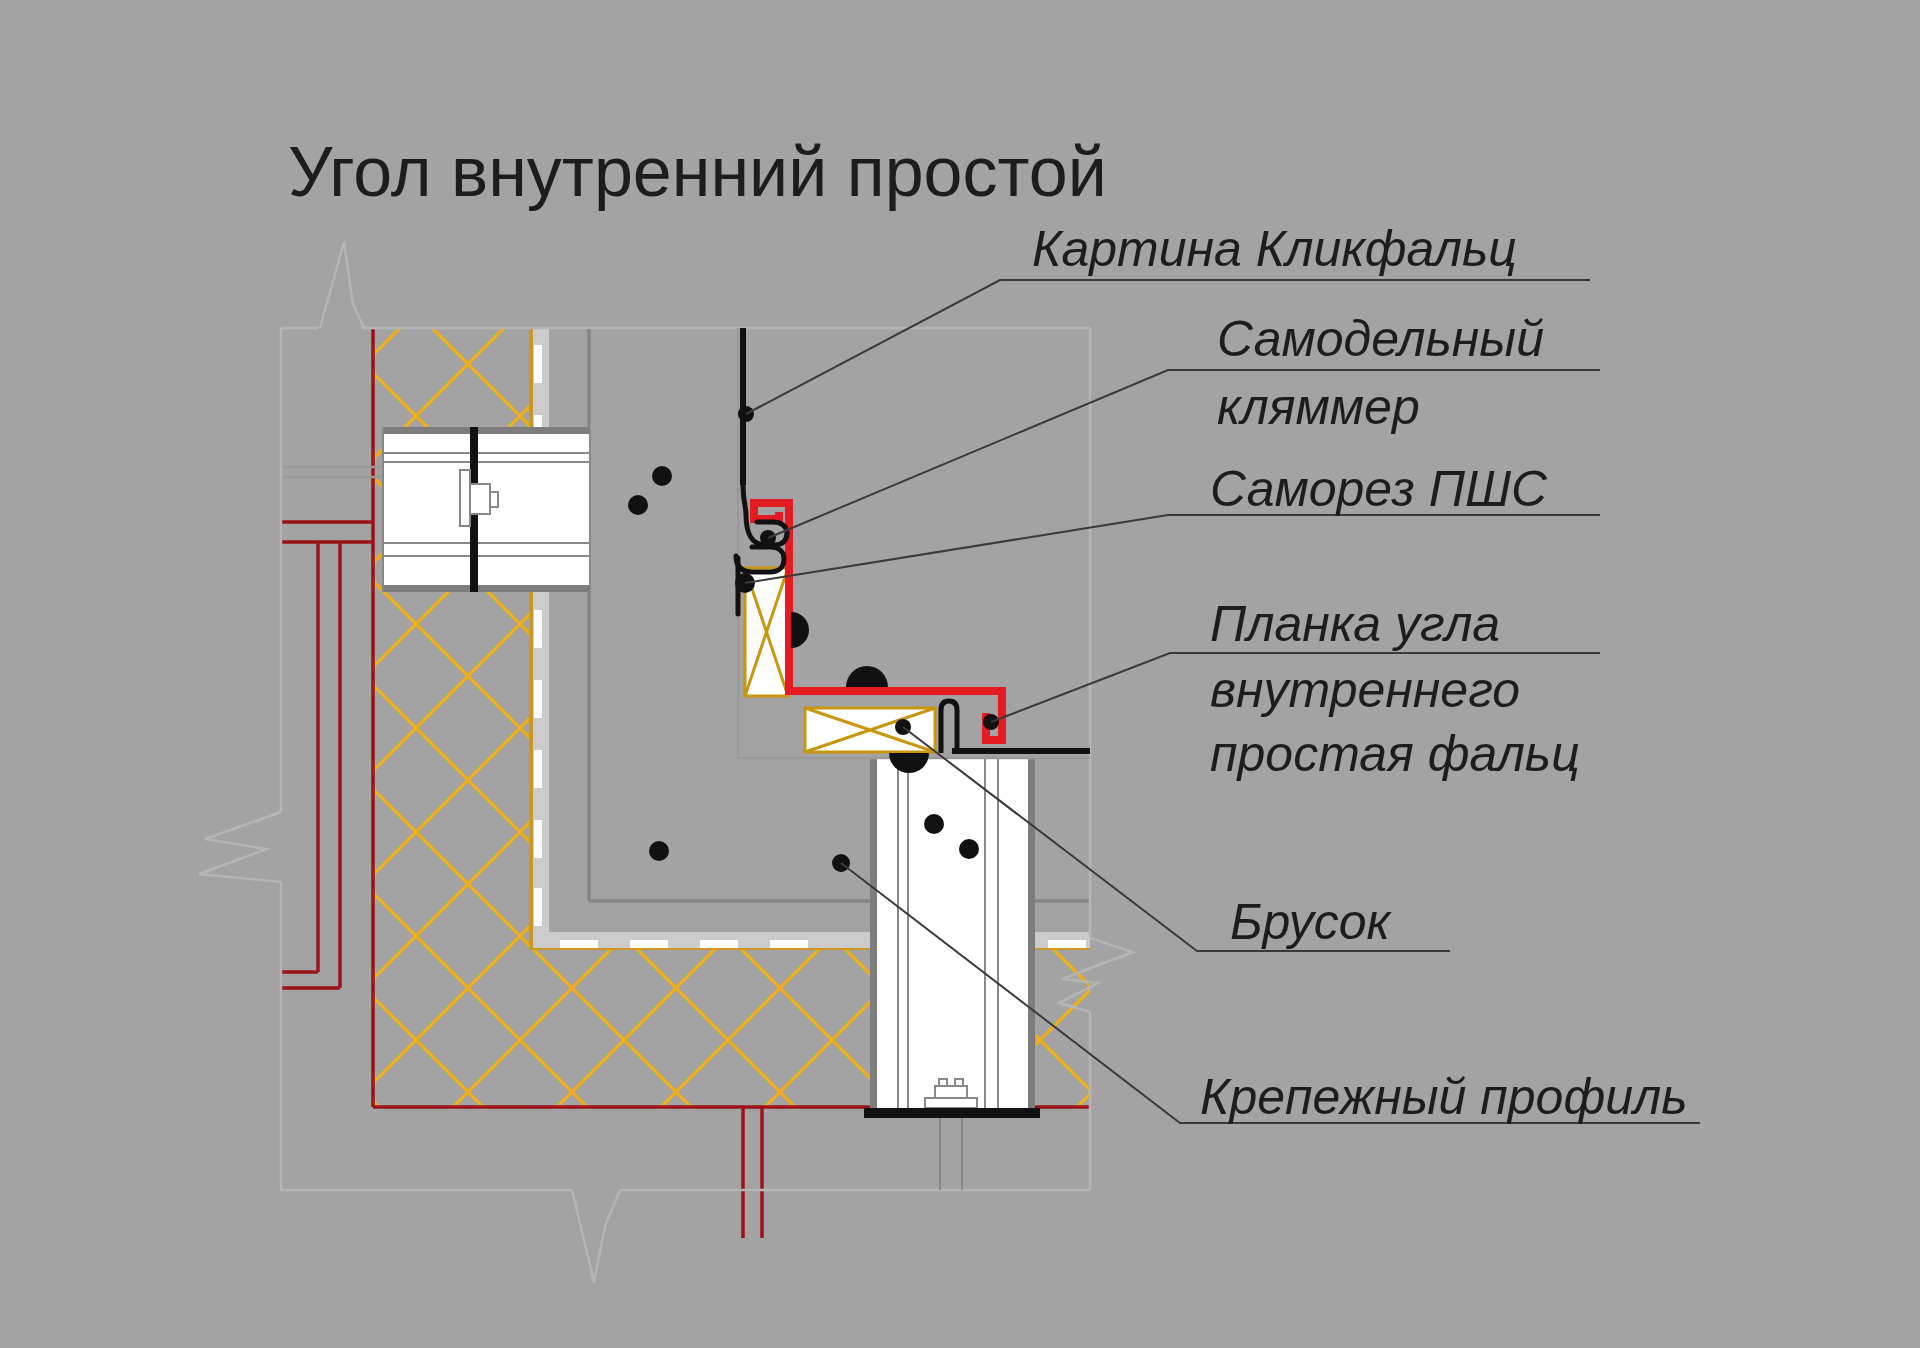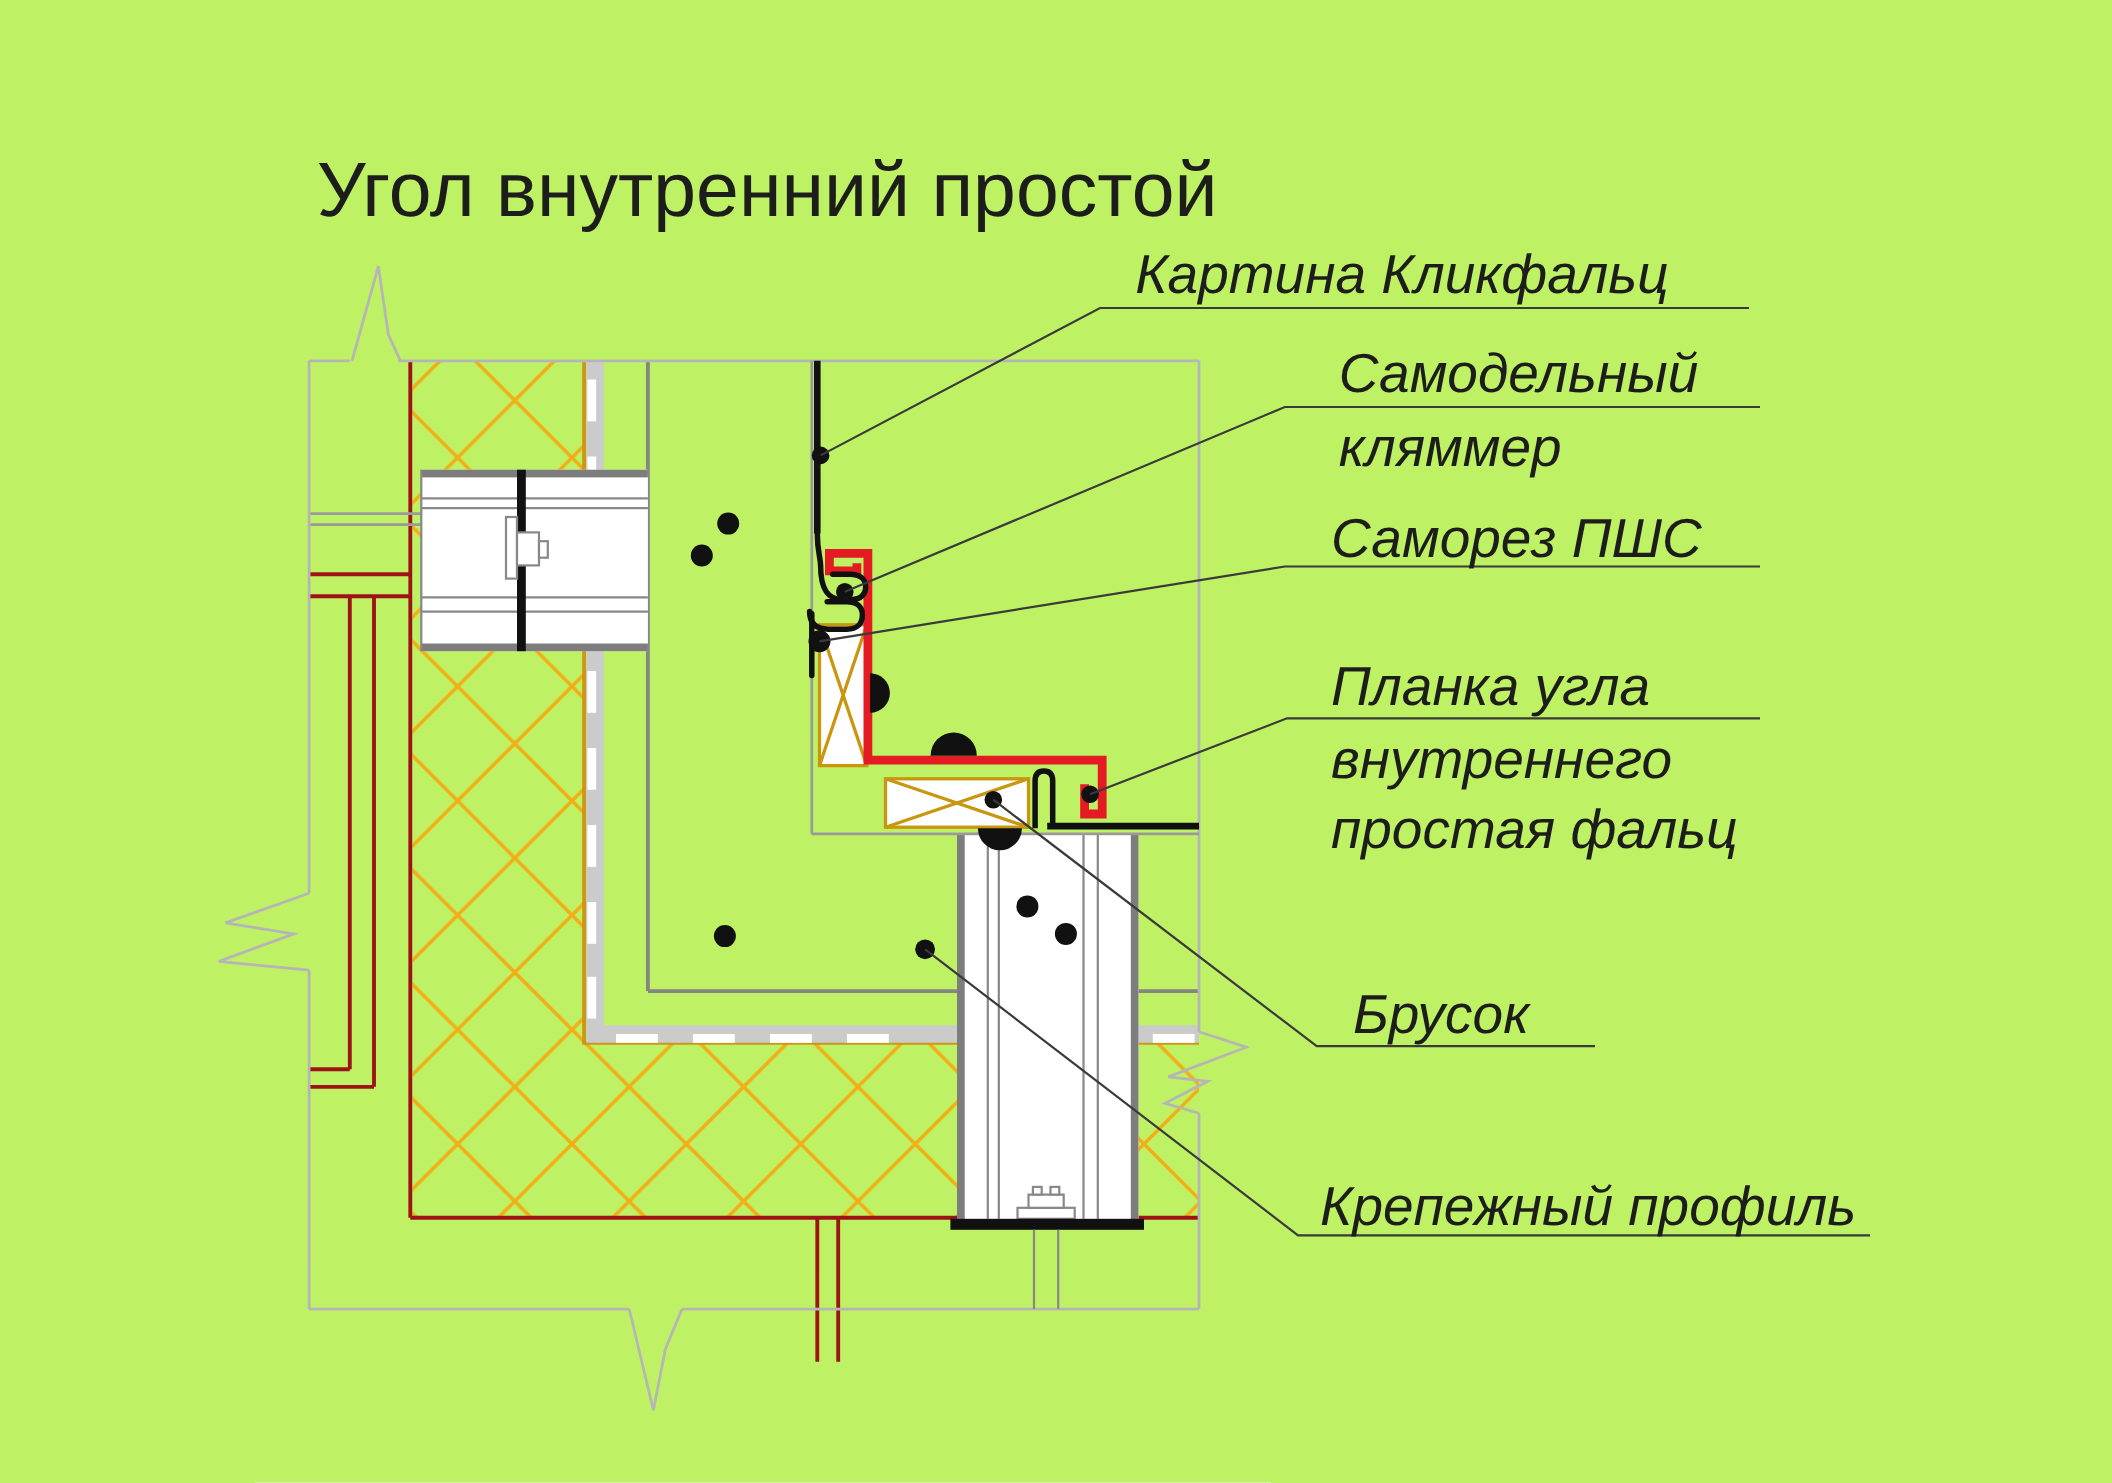--- a/index.html
+++ b/index.html
@@ -1,16 +1,16 @@
 <!DOCTYPE html>
 <html><head>
 <meta charset="utf-8">
 <style>
   html,body{margin:0;padding:0;background:#ffffff;}
-  .page{position:relative;width:1920px;height:1348px;background:#bef264;overflow:hidden;
+  .page{position:relative;width:1920px;height:1348px;background:#a3a3a3;overflow:hidden;
         font-family:"Liberation Sans",sans-serif;}
   svg{position:absolute;left:0;top:0;}
   text{fill:#1d1d1b;}
   .title-text{font-size:70px;font-weight:500;letter-spacing:0px;}
   .callout-text{font-size:50px;font-style:italic;}
 </style>
 </head>
 <body>
 
 <div class="page">

